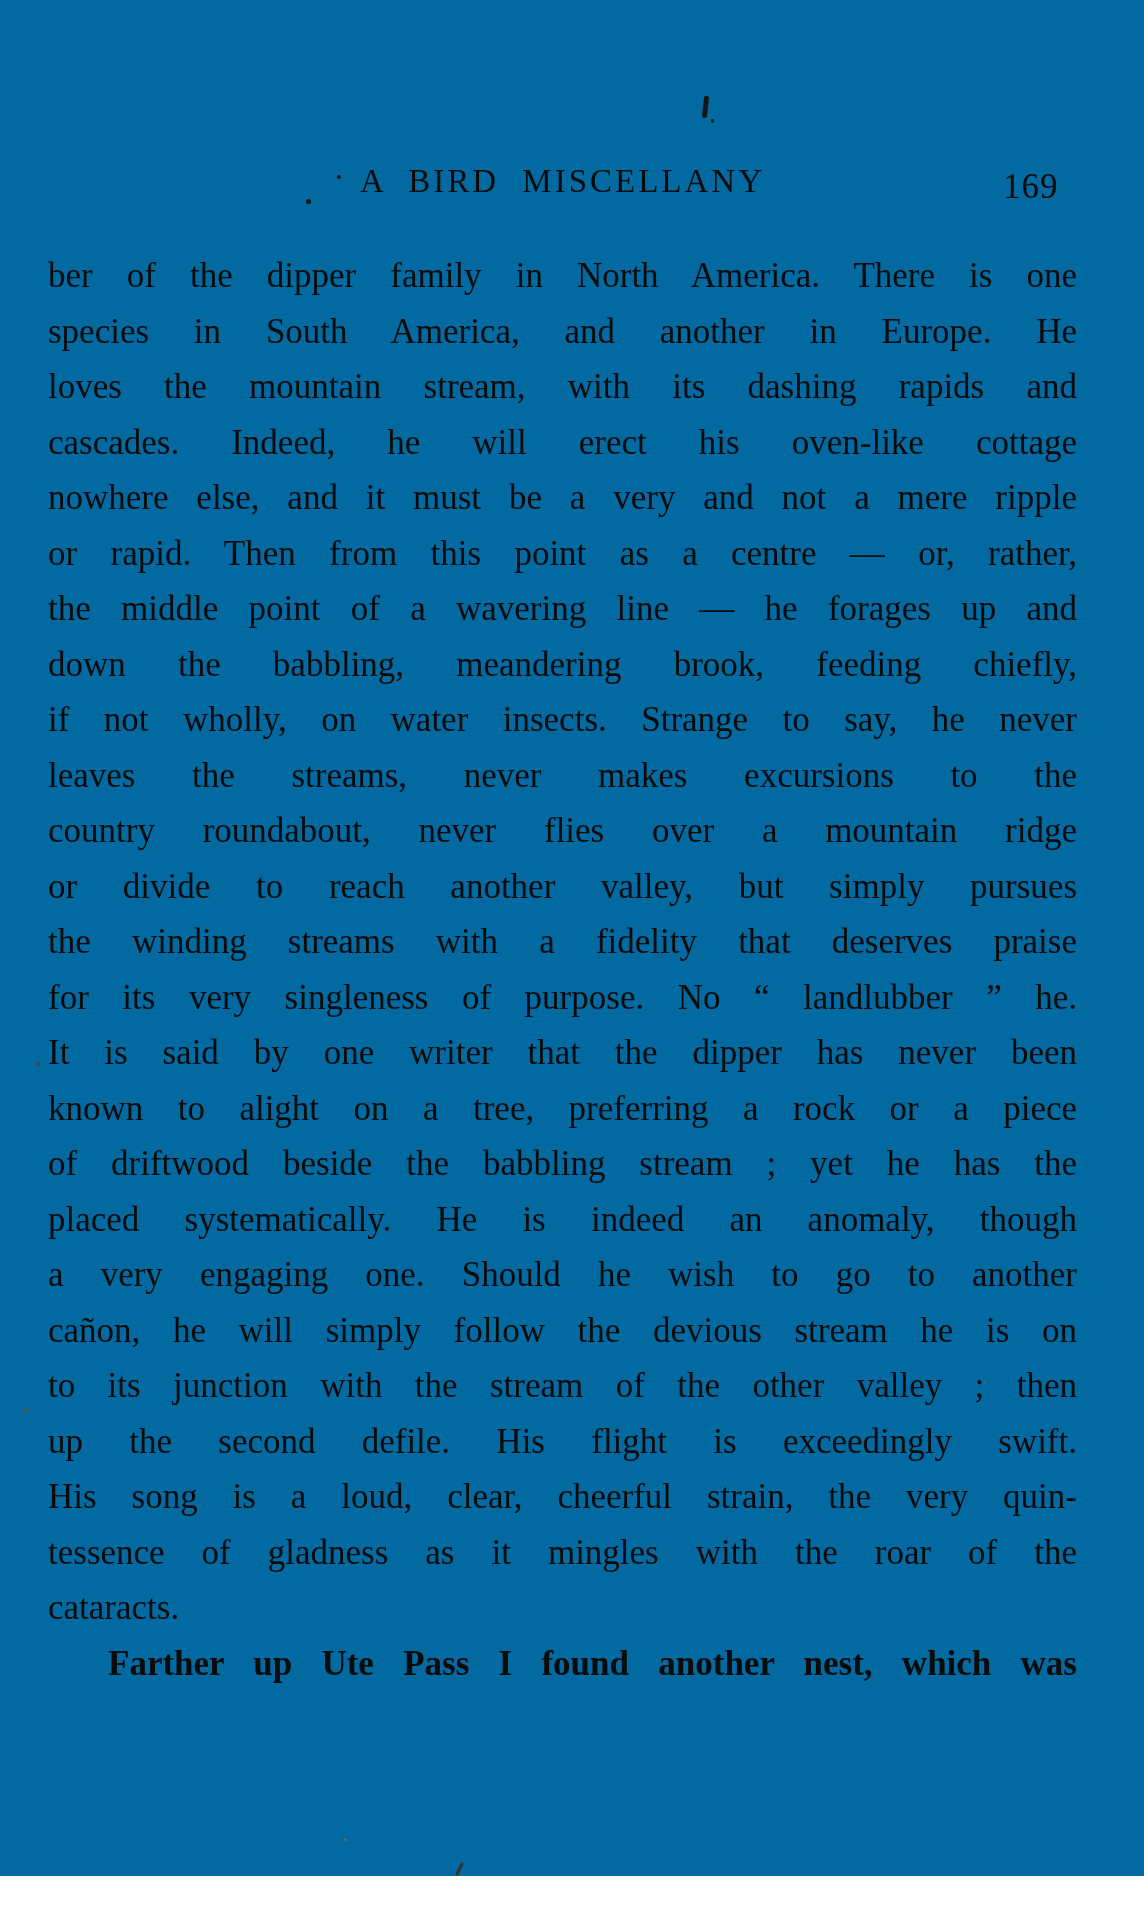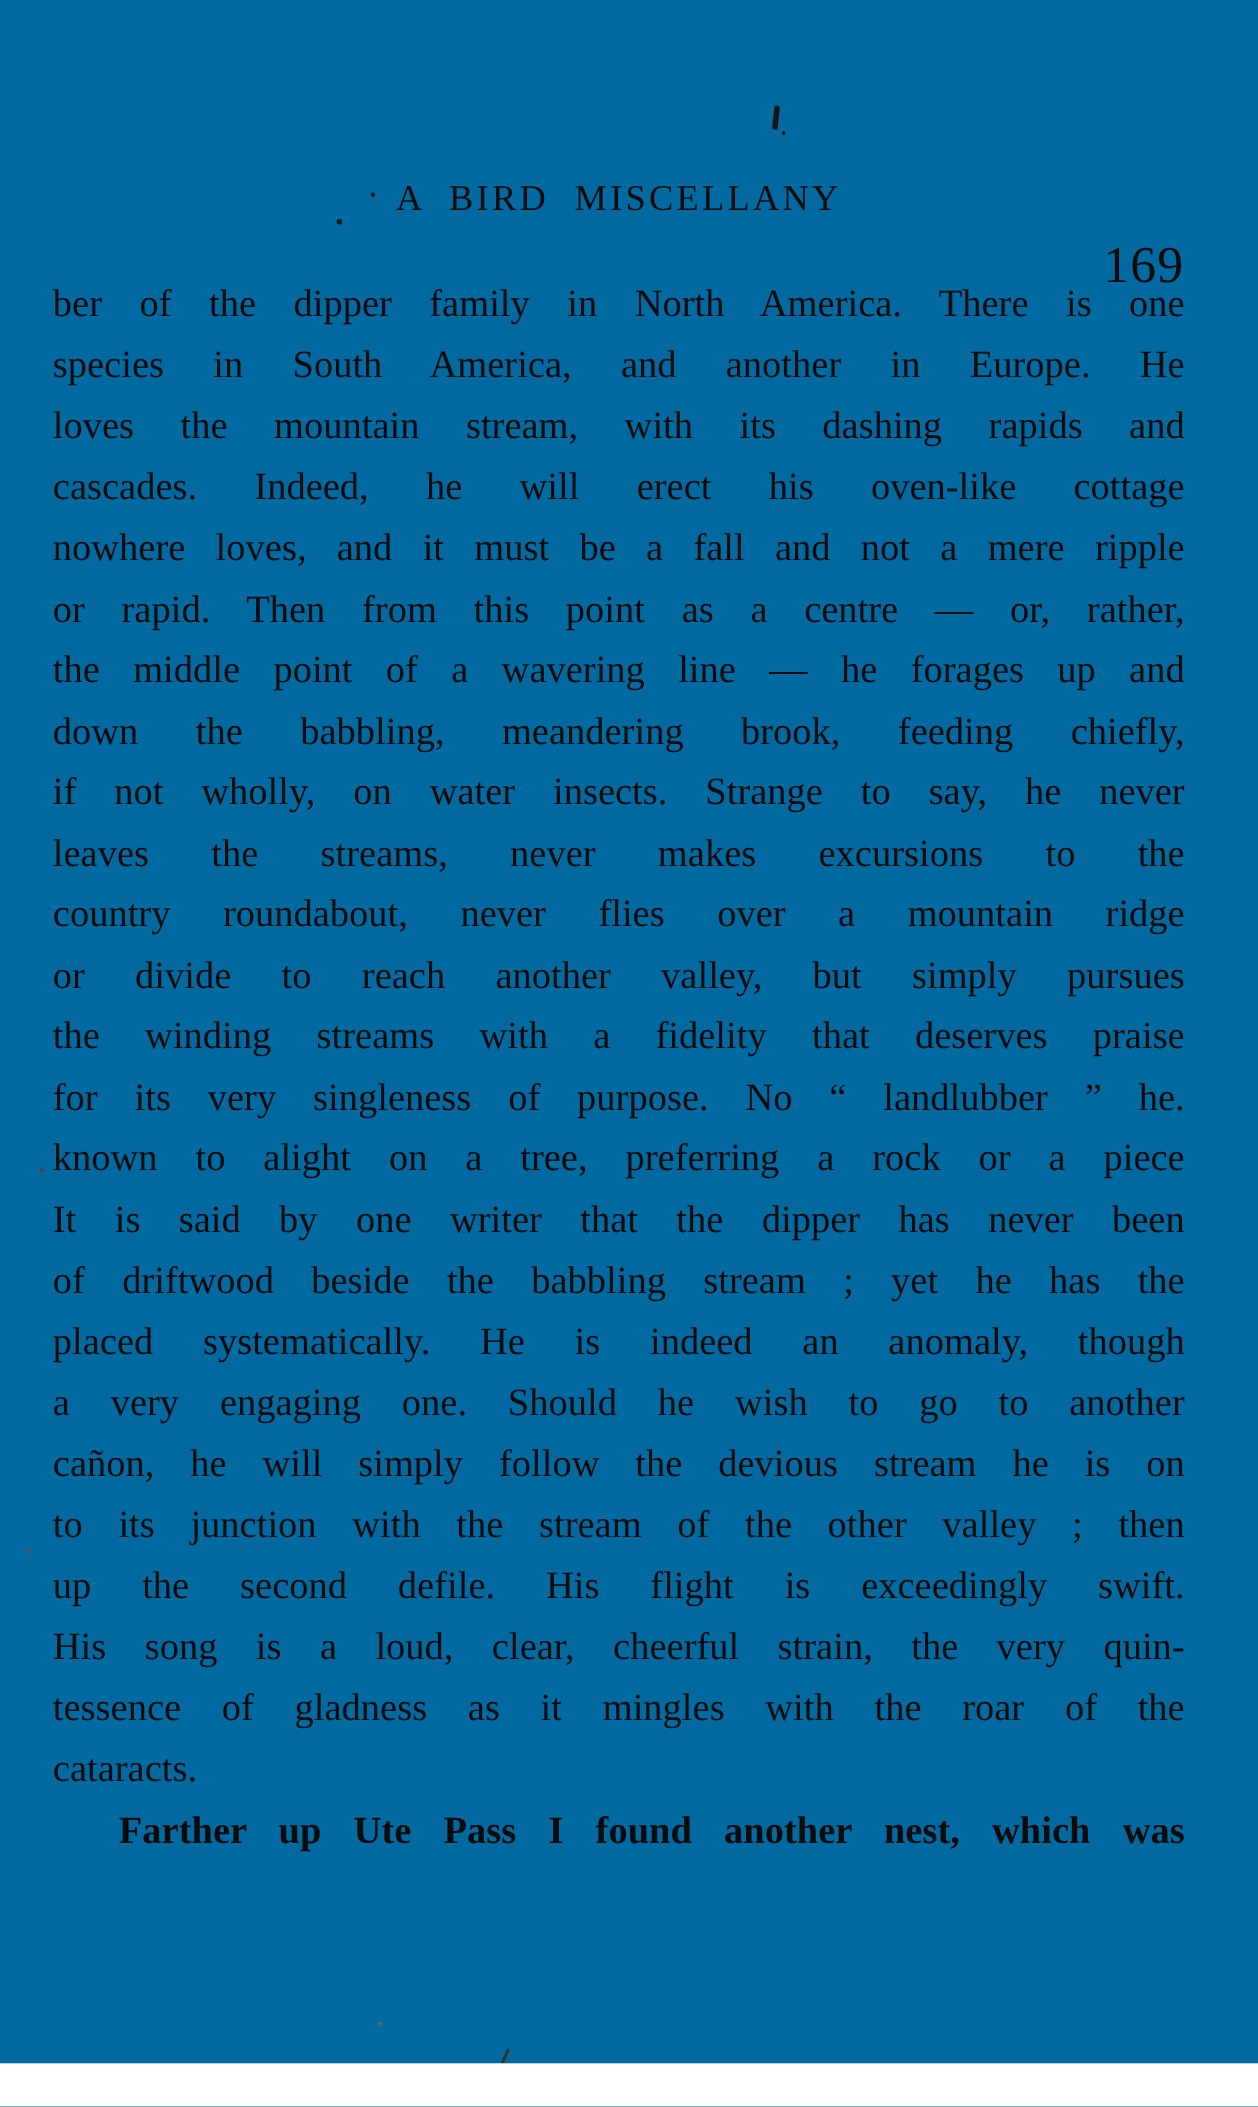--- a/index.html
+++ b/index.html
@@ -24,23 +24,22 @@
     text-align: center;
     font-size: 33px;
     letter-spacing: 3px;
     word-spacing: 12px;
     white-space: nowrap;
   }
   .folio {
     position: absolute;
     top: 167px;
     left: 1003px;
-    font-size: 47px;
+    font-size: 35px;
     letter-spacing: 1px;
-    margin-top: 47px;
   }
   .text-body {
     position: absolute;
     top: 248px;
     left: 48px;
     width: 1029px;
     font-size: 35px;
     line-height: 55.5px;
   }
   .line {
@@ -80,32 +79,32 @@
 
   <div class="running-head">A BIRD MISCELLANY</div>
 
   <div class="folio">169</div>
 
   <div class="text-body">
       <div class="line">ber of the dipper family in North America.  There is one</div>
       <div class="line">species in South America, and another in Europe.  He</div>
       <div class="line">loves the mountain stream, with its dashing rapids and</div>
       <div class="line">cascades.  Indeed, he will erect his oven-like cottage</div>
-      <div class="line">nowhere loves, and it must be a fall and not a mere ripple</div>
+      <div class="line">nowhere else, and it must be a very and not a mere ripple</div>
       <div class="line">or rapid.  Then from this point as a centre — or, rather,</div>
       <div class="line">the middle point of a wavering line — he forages up and</div>
       <div class="line">down the babbling, meandering brook, feeding chiefly,</div>
       <div class="line">if not wholly, on water insects.  Strange to say, he never</div>
       <div class="line">leaves the streams, never makes excursions to the</div>
       <div class="line">country roundabout, never flies over a mountain ridge</div>
       <div class="line">or divide to reach another valley, but simply pursues</div>
       <div class="line">the winding streams with a fidelity that deserves praise</div>
       <div class="line">for its very singleness of purpose.  No “ landlubber ” he.</div>
+      <div class="line">It is said by one writer that the dipper has never been</div>
       <div class="line">known to alight on a tree, preferring a rock or a piece</div>
-      <div class="line">It is said by one writer that the dipper has never been</div>
       <div class="line">of driftwood beside the babbling stream ;  yet he has the</div>
       <div class="line">placed systematically.  He is indeed an anomaly, though</div>
       <div class="line">a very engaging one.  Should he wish to go to another</div>
       <div class="line">cañon, he will simply follow the devious stream he is on</div>
       <div class="line">to its junction with the stream of the other valley ; then</div>
       <div class="line">up the second defile.  His flight is exceedingly swift.</div>
       <div class="line">His song is a loud, clear, cheerful strain, the very quin-</div>
       <div class="line">tessence of gladness as it mingles with the roar of the</div>
       <div class="line left">cataracts.</div>
       <div class="line indent">Farther up Ute Pass I found another nest, which was</div>

